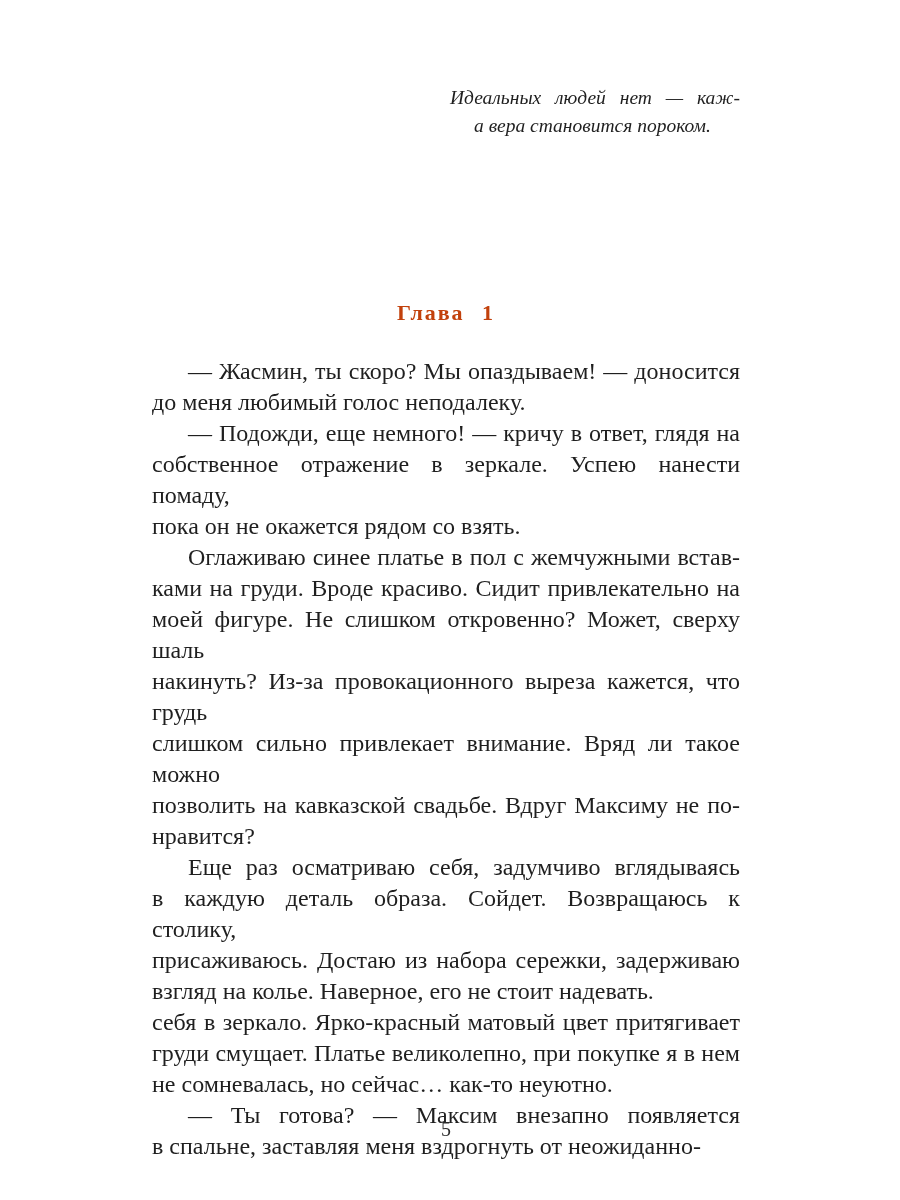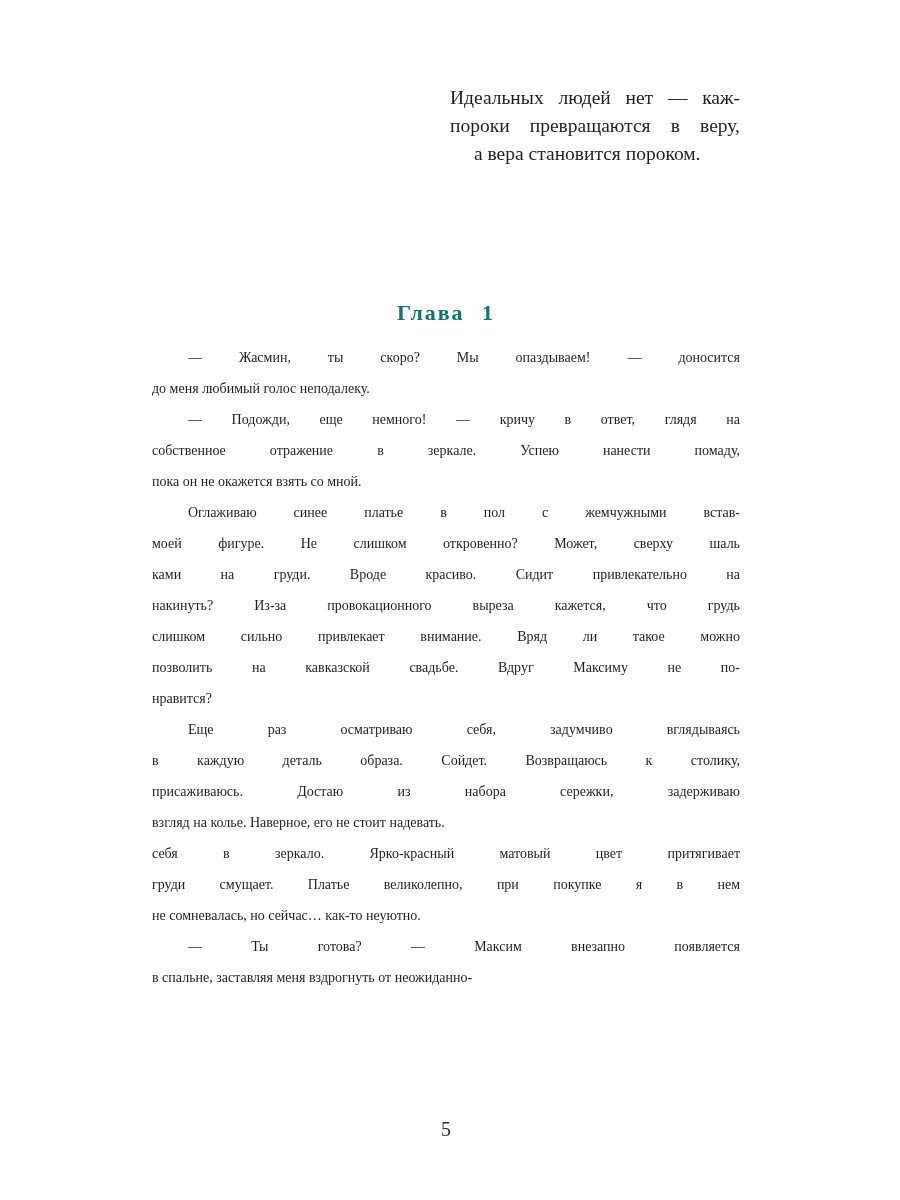--- a/index.html
+++ b/index.html
@@ -15,20 +15,21 @@
     color: #1f1f1f;
     font-family: "Liberation Serif", "DejaVu Serif", serif;
     overflow: hidden;
   }
   
   .epigraph {
     position: absolute;
     left: 450px;
     top: 84px;
     width: 290px;
+    font-style: italic;
     font-size: 19.5px;
     line-height: 28px;
   }
   .epigraph .line {
     text-align: justify;
     text-align-last: justify;
   }
   .epigraph .line.last {
     text-align: left;
     text-align-last: left;
@@ -39,29 +40,29 @@
     position: absolute;
     left: 152px;
     top: 300px;
     width: 588px;
     margin: 0;
     text-align: center;
     font-size: 22px;
     font-weight: bold;
     letter-spacing: 2px;
     word-spacing: 10px;
-    color: #0f766e;
+    color: #c2410c;
   }
   
   .body-text {
     position: absolute;
     left: 152px;
-    top: 342px;
+    top: 356px;
     width: 588px;
-    font-size: 14px;
+    font-size: 24px;
     line-height: 31px;
   }
   .body-text .line {
     text-align: justify;
     text-align-last: justify;
   }
   .body-text .line.first {
     padding-left: 36px;
   }
   .body-text .line.last {
@@ -79,40 +80,39 @@
     color: #2a2a2a;
   }
 </style>
 </head>
 <body>
 
 <div class="page">
 
   <div class="epigraph">
       <div class="line first">Идеальных людей нет — каж-</div>
-      <div class="line">пороки превращаются в веру,</div>
       <div class="line last">а вера становится пороком.</div>
     </div>
 
   <h1 class="chapter-title">Глава 1</h1>
 
   <div class="body-text">
       <div class="paragraph">
         <div class="line first">— Жасмин, ты скоро? Мы опаздываем! — доносится</div>
         <div class="line last">до меня любимый голос неподалеку.</div>
       </div>
       <div class="paragraph">
         <div class="line first">— Подожди, еще немного! — кричу в ответ, глядя на</div>
         <div class="line">собственное отражение в зеркале. Успею нанести помаду,</div>
-        <div class="line last">пока он не окажется взять со мной.</div>
+        <div class="line last">пока он не окажется рядом со взять.</div>
       </div>
       <div class="paragraph">
         <div class="line first">Оглаживаю синее платье в пол с жемчужными встав-</div>
+        <div class="line">ками на груди. Вроде красиво. Сидит привлекательно на</div>
         <div class="line">моей фигуре. Не слишком откровенно? Может, сверху шаль</div>
-        <div class="line">ками на груди. Вроде красиво. Сидит привлекательно на</div>
         <div class="line">накинуть? Из-за провокационного выреза кажется, что грудь</div>
         <div class="line">слишком сильно привлекает внимание. Вряд ли такое можно</div>
         <div class="line">позволить на кавказской свадьбе. Вдруг Максиму не по-</div>
         <div class="line last">нравится?</div>
       </div>
       <div class="paragraph">
         <div class="line first">Еще раз осматриваю себя, задумчиво вглядываясь</div>
         <div class="line">в каждую деталь образа. Сойдет. Возвращаюсь к столику,</div>
         <div class="line">присаживаюсь. Достаю из набора сережки, задерживаю</div>
         <div class="line last">взгляд на колье. Наверное, его не стоит надевать.</div>

